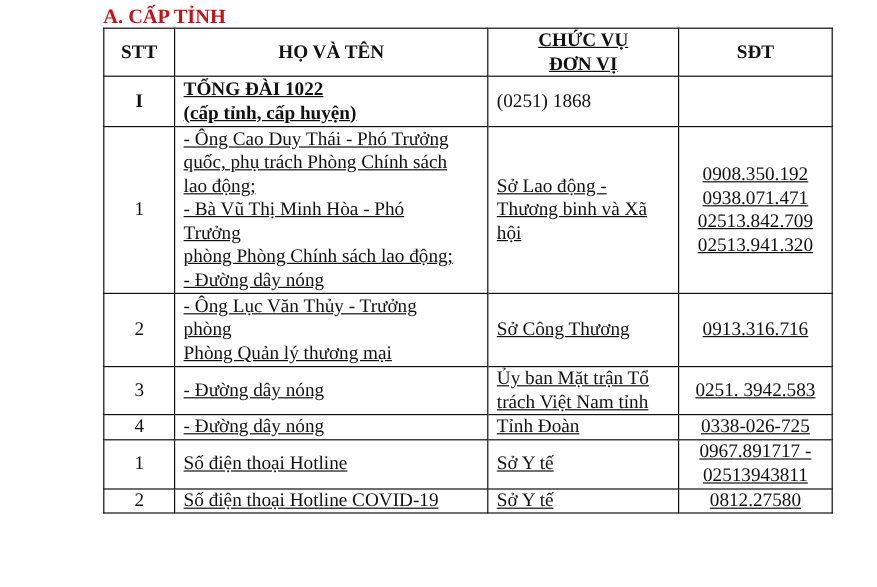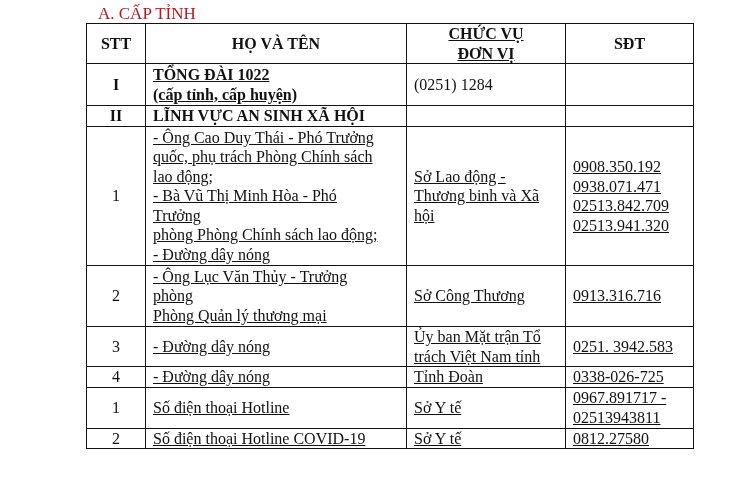--- a/index.html
+++ b/index.html
@@ -10,24 +10,24 @@
   body {
     width: 731px;
     height: 489px;
     position: relative;
     overflow: hidden;
     font-family: "Liberation Serif", "DejaVu Serif", serif;
     color: #111111;
   }
   .section-title {
     position: absolute;
-    left: 98px;
+    left: 86px;
     top: 4px;
     font-size: 17px;
-    font-weight: normal;
+    font-weight: bold;
     color: #c0141c;
     letter-spacing: 0px;
     line-height: 20px;
   }
   table.contacts {
     position: absolute;
     left: 86px;
     top: 23px;
     border-collapse: collapse;
     table-layout: fixed;
@@ -45,21 +45,21 @@
   col.c-name { width: 261px; }
   col.c-unit { width: 159px; }
   col.c-phone { width: 128px; }
 
   th {
     font-weight: bold;
     text-align: center;
   }
   .hdr-row { height: 40px; }
   .bold { font-weight: bold; }
-  .phone { }
+  .phone { text-align: center; }
   .line { display: block; text-decoration: underline; }
   .stt { text-align: center; }
 </style>
 </head>
 <body>
 
 <div class="section-title">A. CẤP TỈNH</div>
 
 <table class="contacts">
   <colgroup>
@@ -80,30 +80,24 @@
     </tr>
   </thead>
   <tbody>
 
     <tr style="height:42px">
       <td class="stt bold">I</td>
       <td class="bold">
         <span class="line">TỔNG ĐÀI 1022</span>
         <span class="line">(cấp tỉnh, cấp huyện)</span>
       </td>
-      <td>(0251) 1284</td>
+      <td>(0251) 1868</td>
       <td class="phone"></td>
     </tr>
 
-    <tr style="height:21px">
-      <td class="stt bold">II</td>
-      <td class="bold">LĨNH VỰC AN SINH XÃ HỘI</td>
-      <td></td>
-      <td></td>
-    </tr>
 
     <tr style="height:139px">
       <td class="stt">1</td>
       <td>
         <span class="line">- Ông Cao Duy Thái - Phó Trưởng</span>
         <span class="line">quốc, phụ trách Phòng Chính sách</span>
         <span class="line">lao động;</span>
         <span class="line">- Bà Vũ Thị Minh Hòa - Phó</span>
         <span class="line">Trưởng</span>
         <span class="line">phòng Phòng Chính sách lao động;</span>

